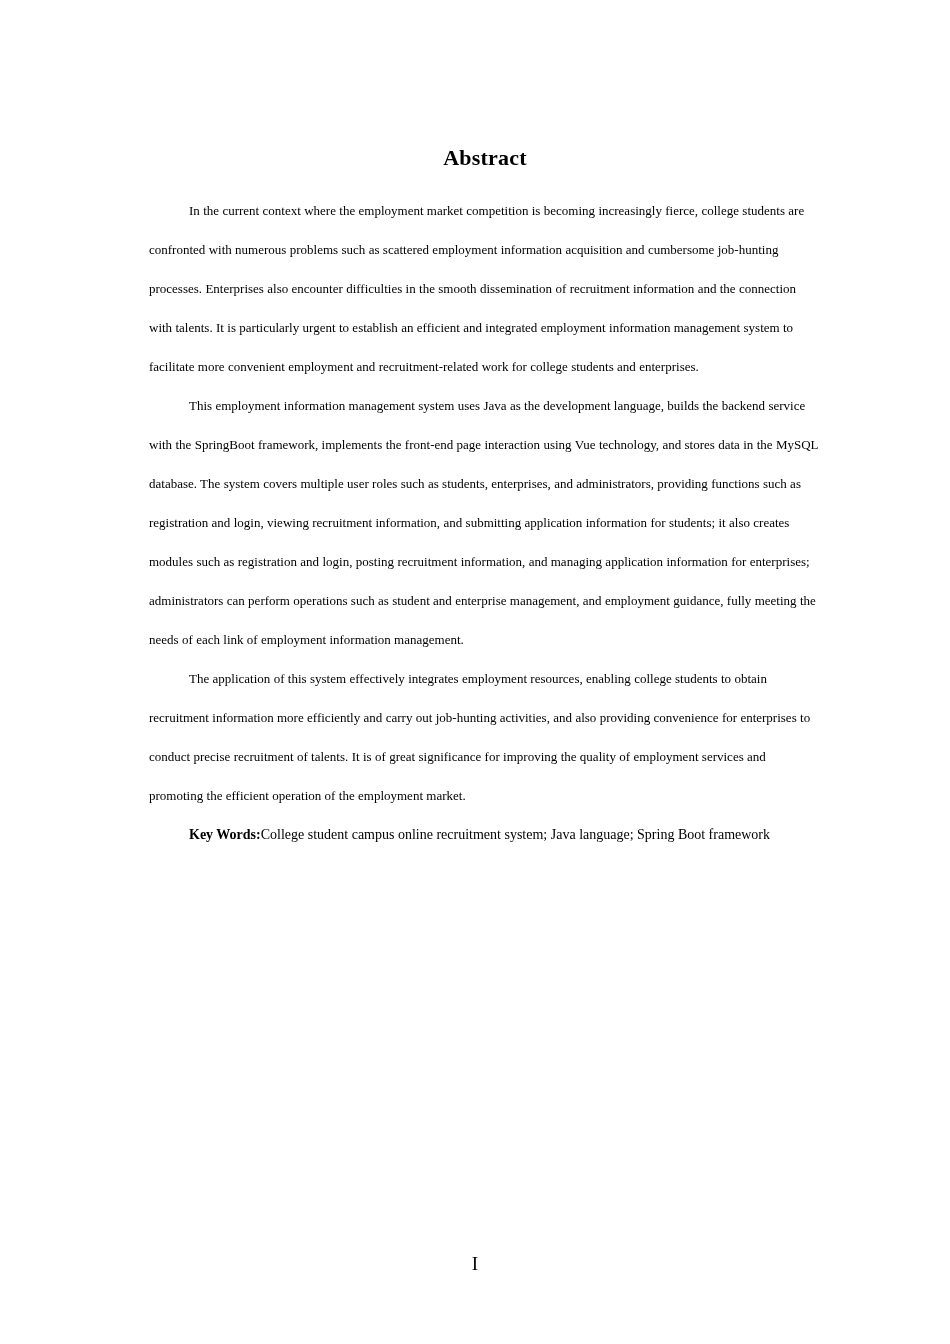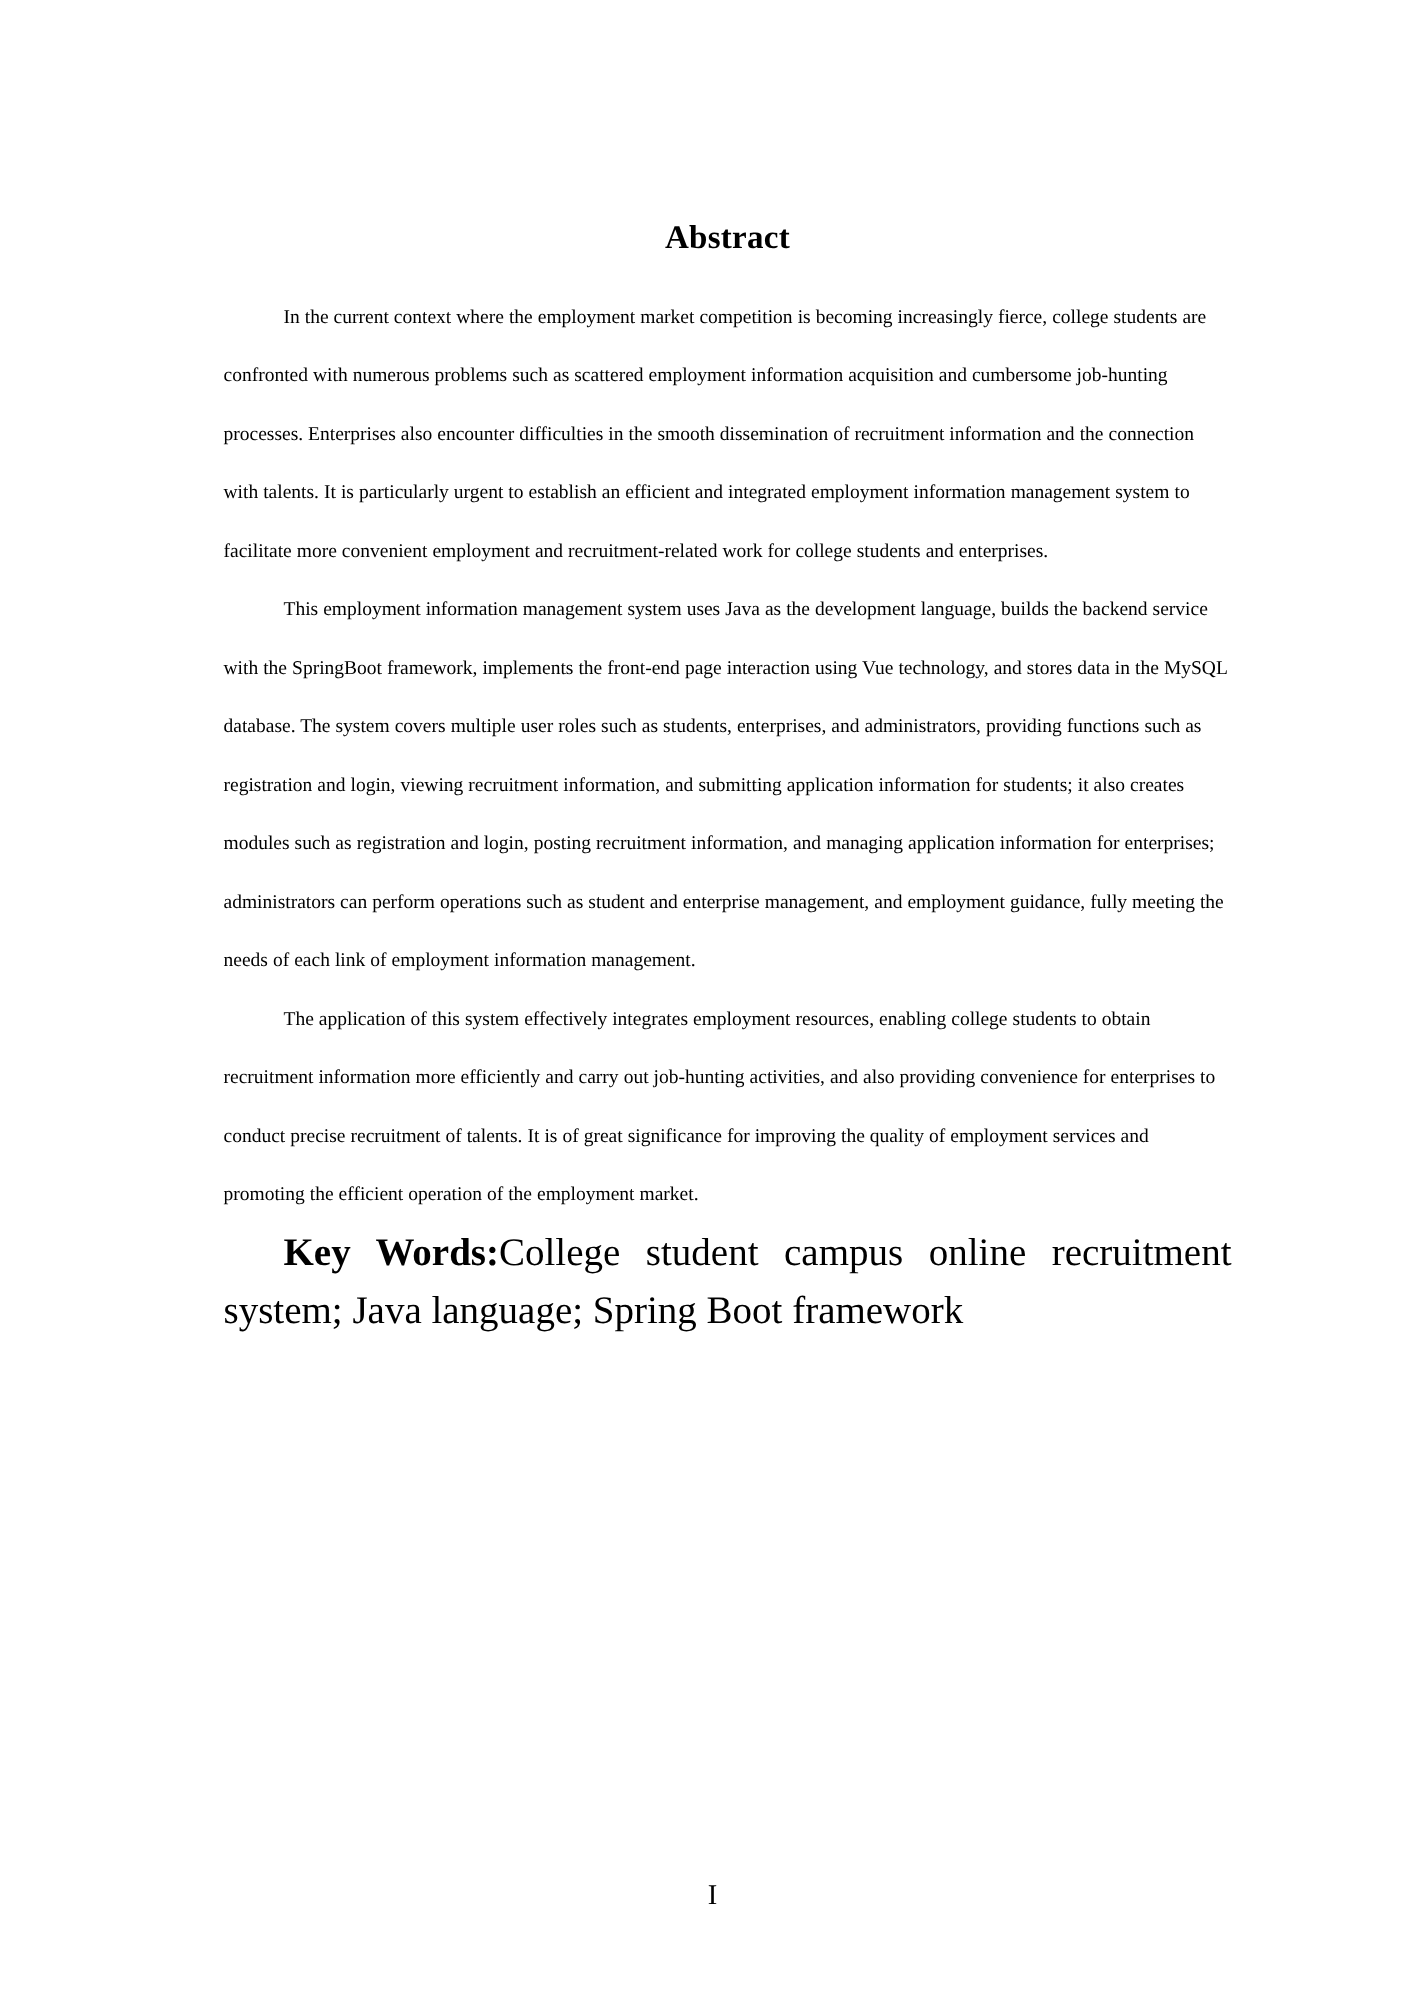--- a/index.html
+++ b/index.html
@@ -39,21 +39,21 @@
     margin: 0;
     font-size: 13px;
     line-height: 39px;
     text-indent: 40px;
     text-align: left;
     white-space: normal;
     word-spacing: 0.1px;
   }
   p.keywords-para {
     margin: 0;
-    font-size: 26px;
+    font-size: 14px;
     line-height: 39px;
     text-indent: 40px;
     text-align: justify;
     text-justify: inter-word;
   }
   p.keywords-para .kw-label {
     font-weight: bold;
   }
   .page-number {
     position: absolute;

